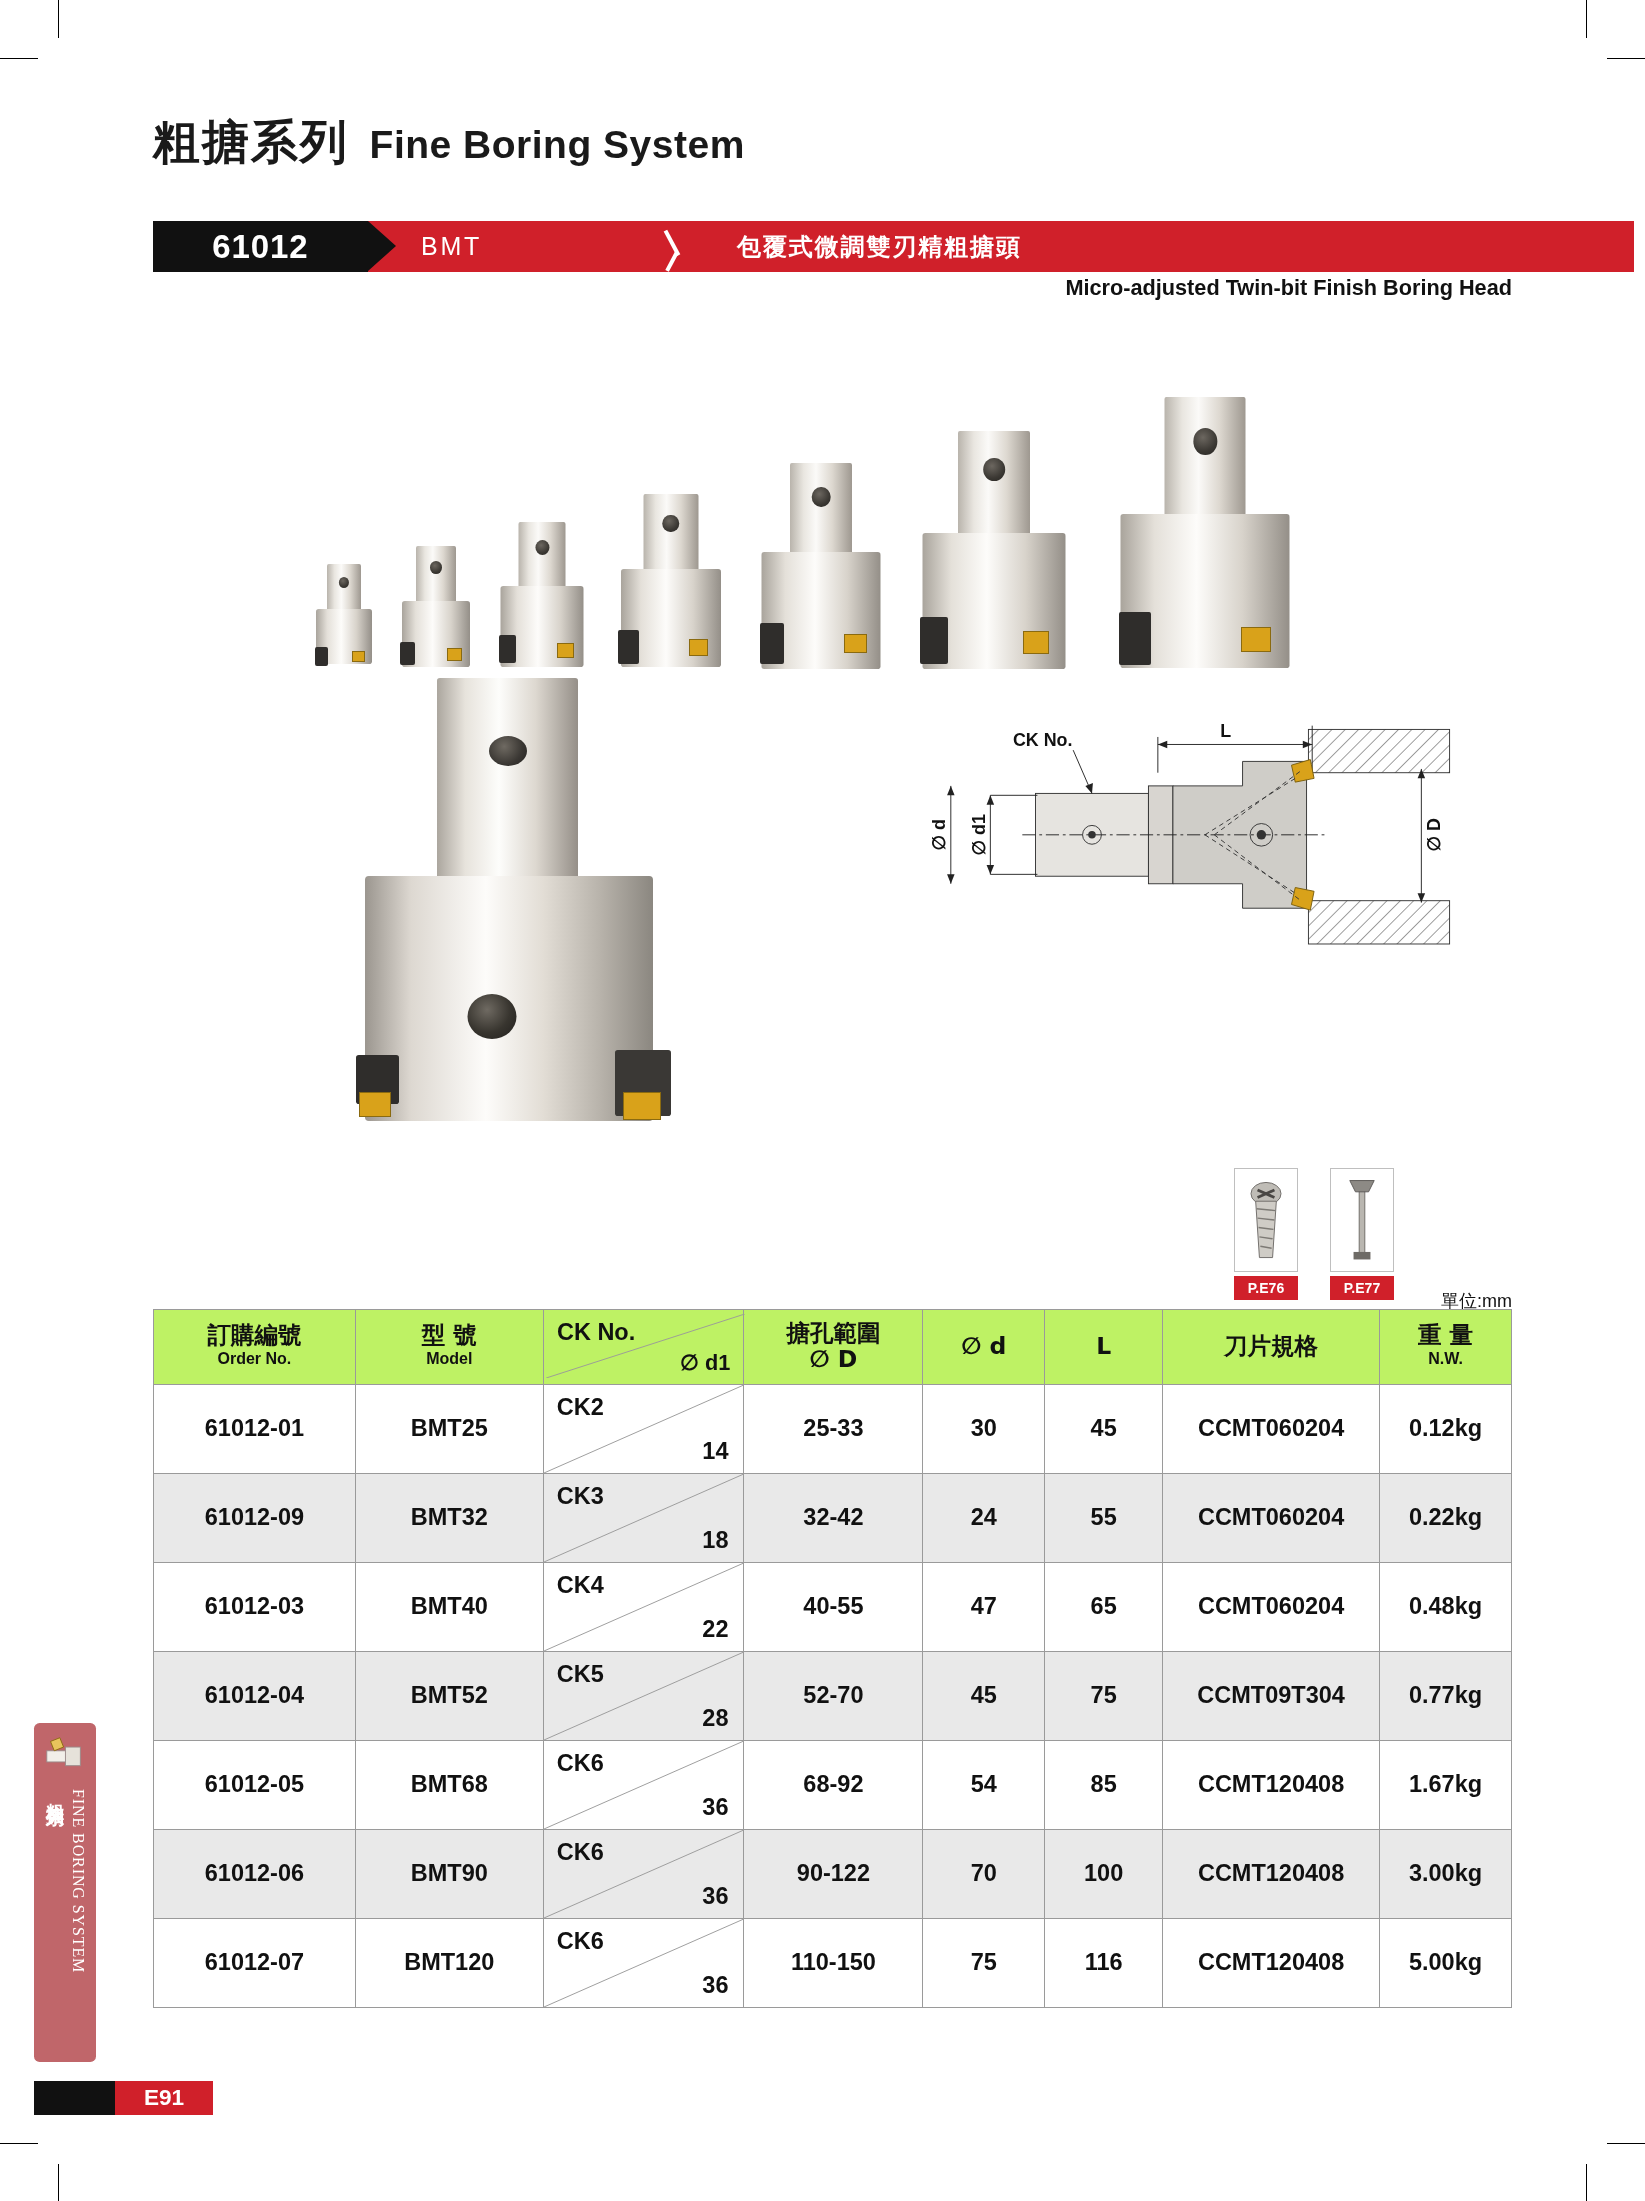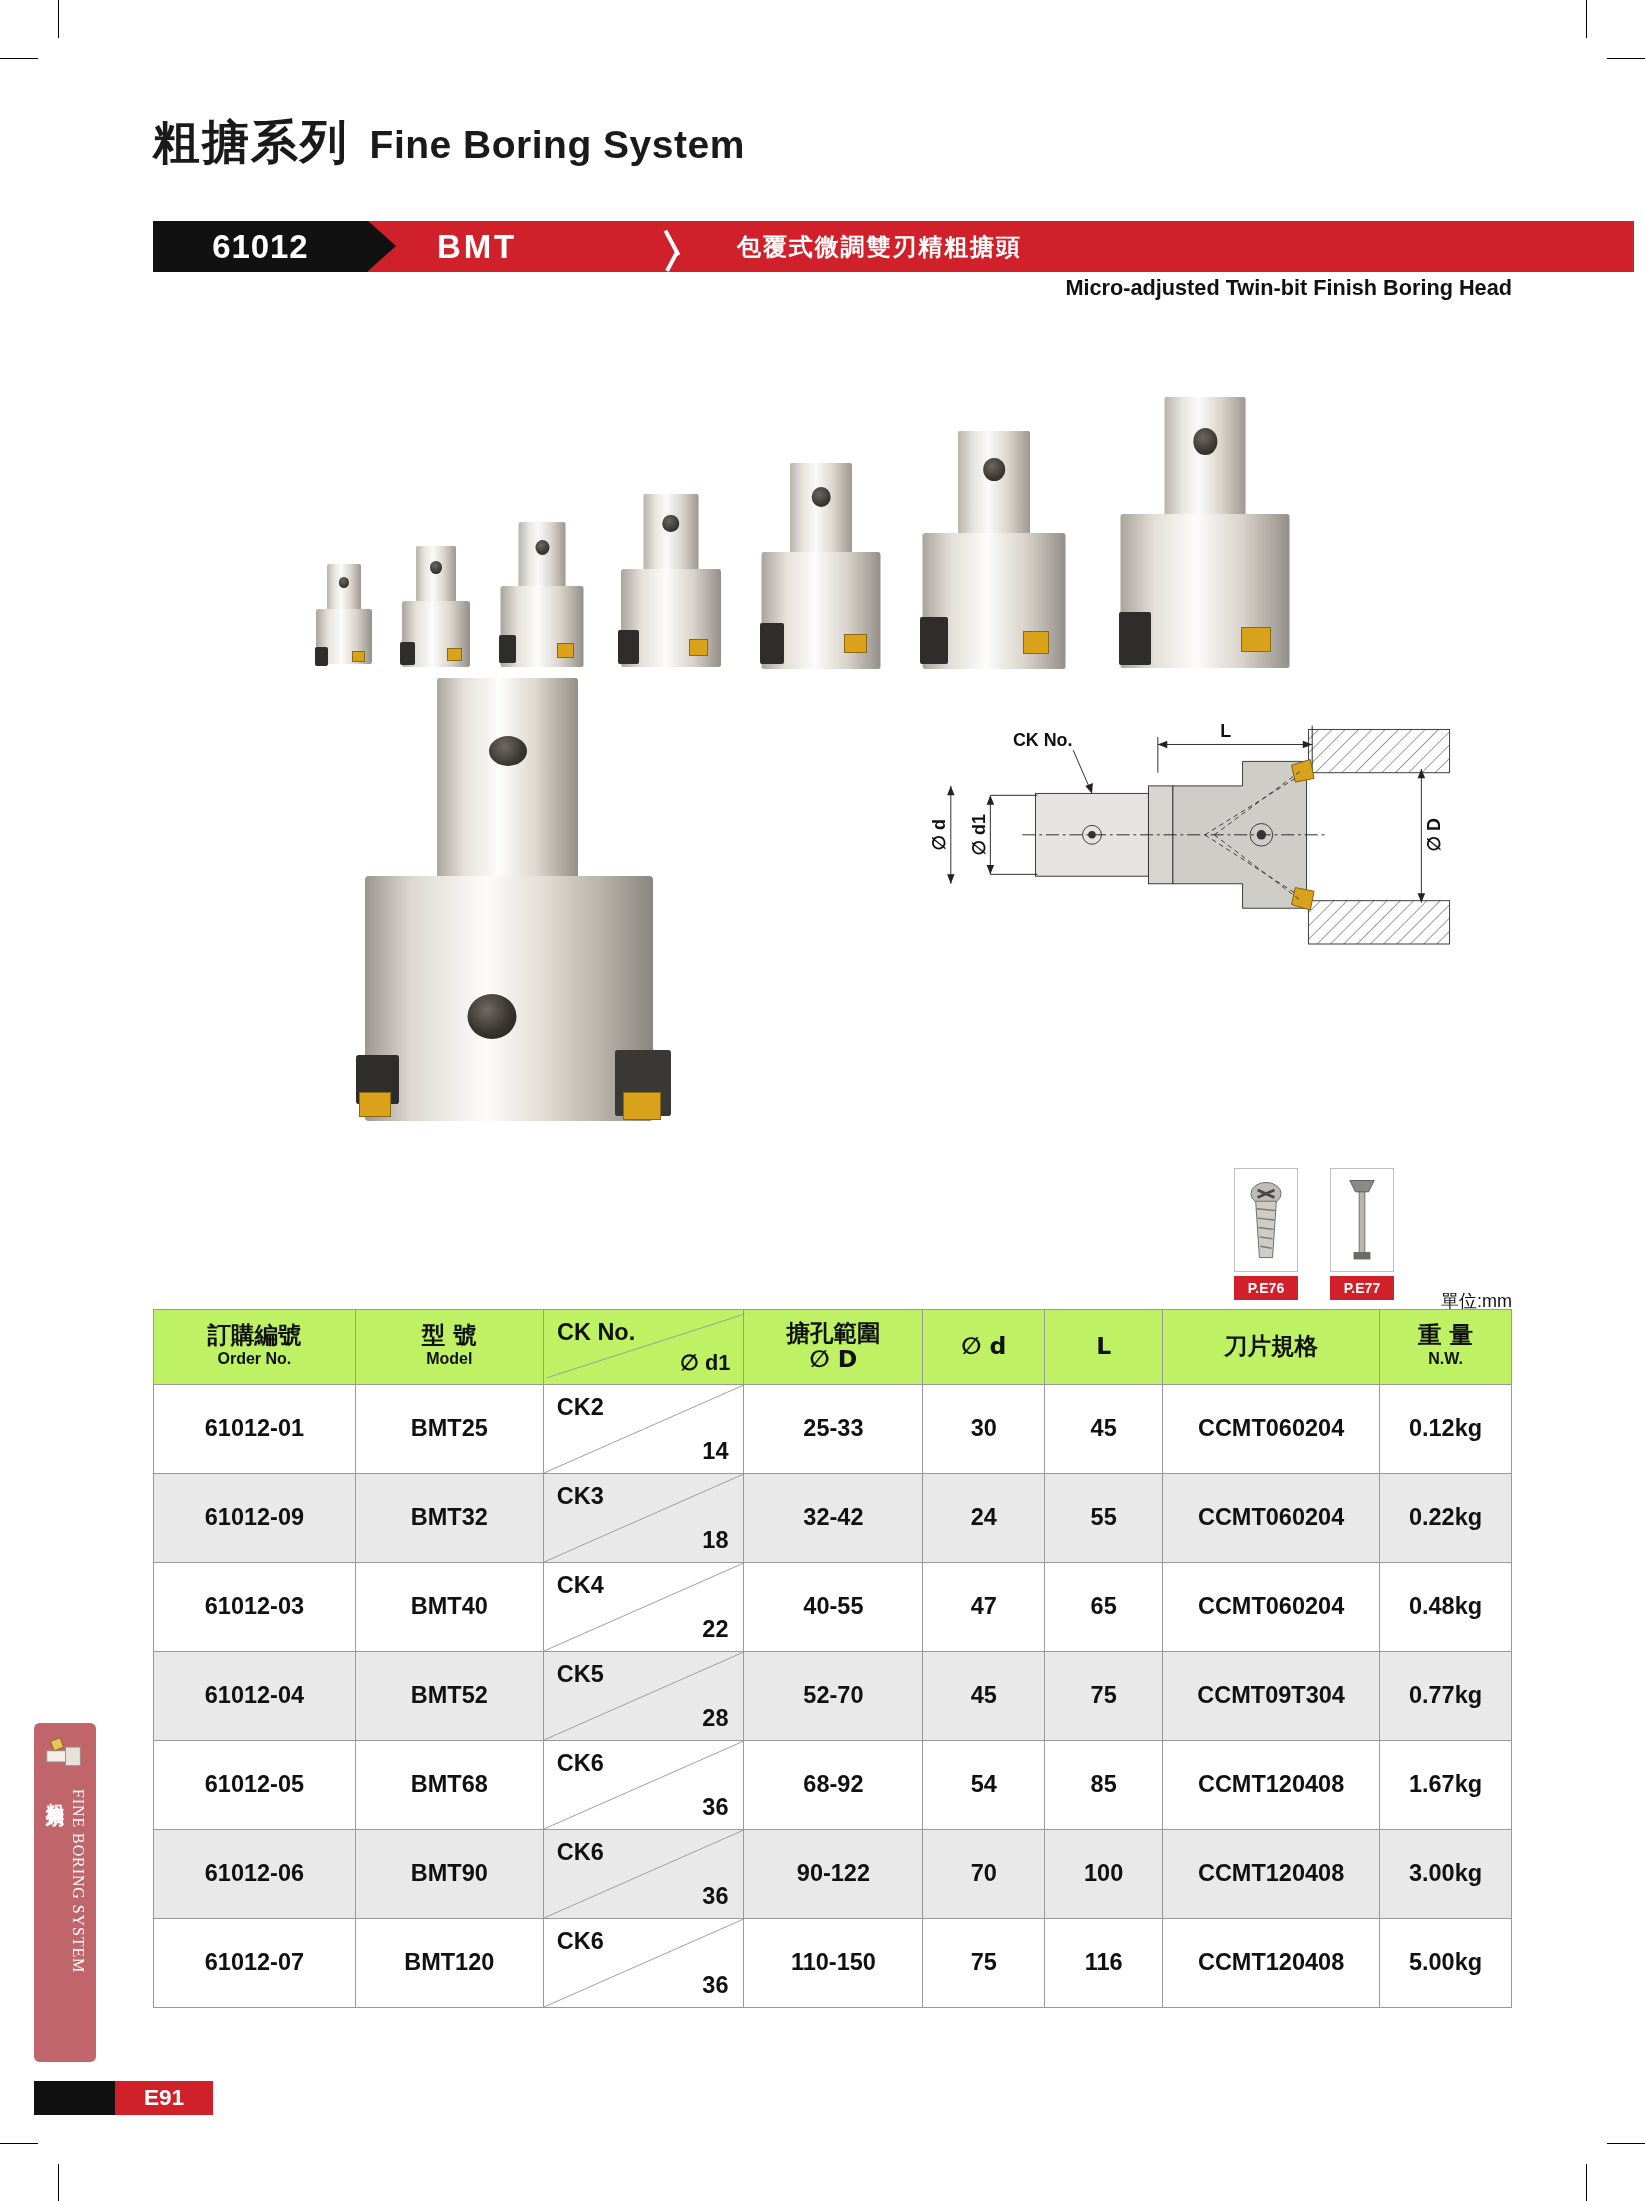--- a/index.html
+++ b/index.html
@@ -48,23 +48,23 @@
     position:absolute; left:215px; top:0; width:0; height:0;
     border-top:25.4px solid transparent; border-bottom:25.4px solid transparent;
     border-left:28px solid #111;
   }
   .band-code {
     position:absolute; left:0; top:0; width:215px; height:51px;
     display:flex; align-items:center; justify-content:center;
     color:#fff; font-size:33px; font-weight:bold; letter-spacing:0.9px;
   }
   .band-bmt {
-    position:absolute; left:284px; top:0; height:51px;
+    position:absolute; left:268px; top:0; height:51px;
     display:flex; align-items:center;
-    color:#fff; font-size:33px; font-weight:bold; letter-spacing:2.8px;
+    color:#fff; font-size:25px; font-weight:normal; letter-spacing:2.8px;
   }
   .band-chev {
     position:absolute; left:513px; top:7.5px; width:24.5px; height:36px;
   }
   .band-chev:before, .band-chev:after {
     content:""; position:absolute; width:3.8px; height:28px; background:#fff;
   }
   .band-chev:before { left:3.8px; top:0; transform:rotate(-28deg); }
   .band-chev:after  { left:3.8px; top:22.6px; height:21px; transform:rotate(28deg); }
   .band-cn {

